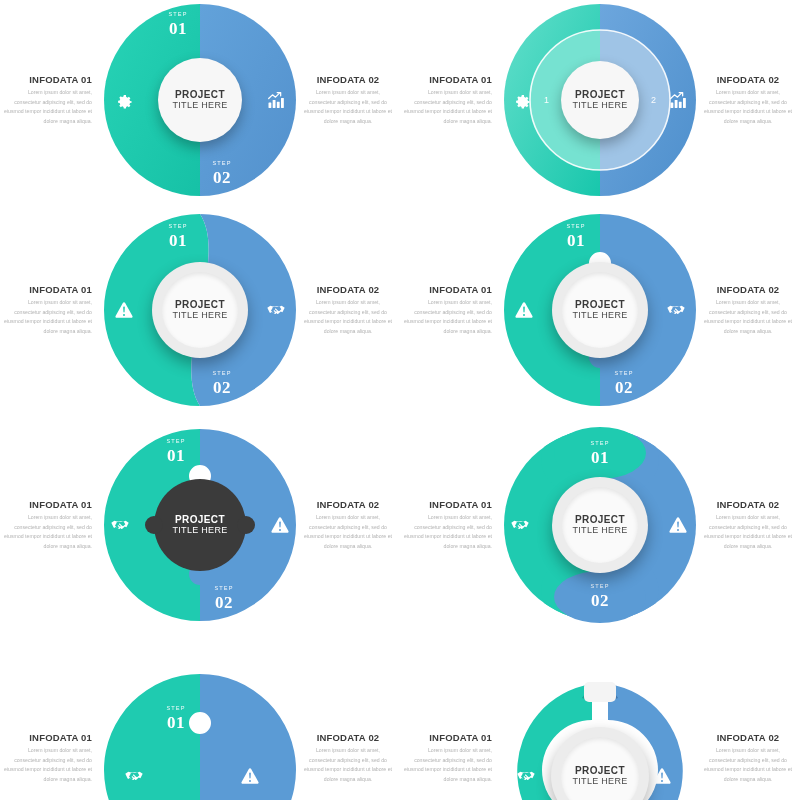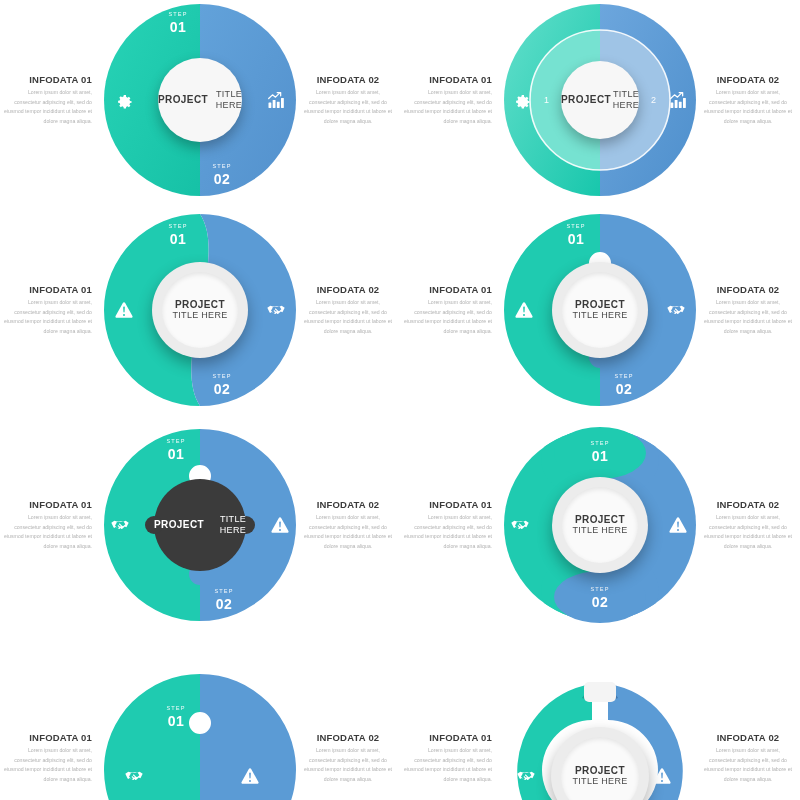--- a/index.html
+++ b/index.html
@@ -22,38 +22,38 @@
   .side h4{margin:0 0 3px 0;font-size:9.5px;font-weight:bold;color:#3b3b3b;
            letter-spacing:.2px;}
   .side p{margin:0;font-size:5.2px;line-height:1.85;color:#b3b3b3;}
 
   
   .wheel{position:absolute;left:0;top:0;width:200px;height:200px;}
   .wheel svg{display:block;overflow:visible;}
 
   
   .hub{position:absolute;left:50%;top:50%;transform:translate(-50%,-50%);
-       border-radius:50%;display:flex;
-       align-items:center;justify-content:center;text-align:right;}
+       border-radius:50%;display:flex;flex-direction:column;
+       align-items:center;justify-content:center;}
   .hub .t1{font-size:10px;font-weight:bold;color:#3a3a3a;letter-spacing:.4px;line-height:1.15;}
   .hub .t2{font-size:9px;color:#4a4a4a;letter-spacing:.3px;line-height:1.25;}
   .hub.dark .t1,.hub.dark .t2{color:#ffffff;}
 
   .hub-white{width:84px;height:84px;background:#f7f7f7;
      box-shadow:0 6px 13px rgba(0,0,0,.28);}
   .hub-ring{width:96px;height:96px;background:#ececec;
      box-shadow:0 7px 15px rgba(0,0,0,.3);}
   .hub-ring .inner{width:76px;height:76px;border-radius:50%;background:#fafafa;
      display:flex;flex-direction:column;align-items:center;justify-content:center;
      box-shadow:inset 0 2px 5px rgba(0,0,0,.09);}
 
   
   .step{position:absolute;text-align:center;color:#ffffff;line-height:1;}
   .step .sl{font-size:5.6px;letter-spacing:1.1px;opacity:.92;display:block;margin-bottom:2px;}
-  .step .sn{font-size:14px;font-weight:bold;letter-spacing:.5px;display:block;}
+  .step .sn{font-size:17px;font-weight:bold;letter-spacing:.5px;display:block;font-family:Liberation Serif, serif;}
 
   
   .ic{position:absolute;top:50%;transform:translateY(-50%);
       width:20px;height:20px;color:#ffffff;}
   .ic svg{width:100%;height:100%;display:block;fill:currentColor;}
   .ic.l{left:14px;}
   .ic.r{right:14px;}
 
   
   .rnum{position:absolute;top:50%;transform:translateY(-50%);

